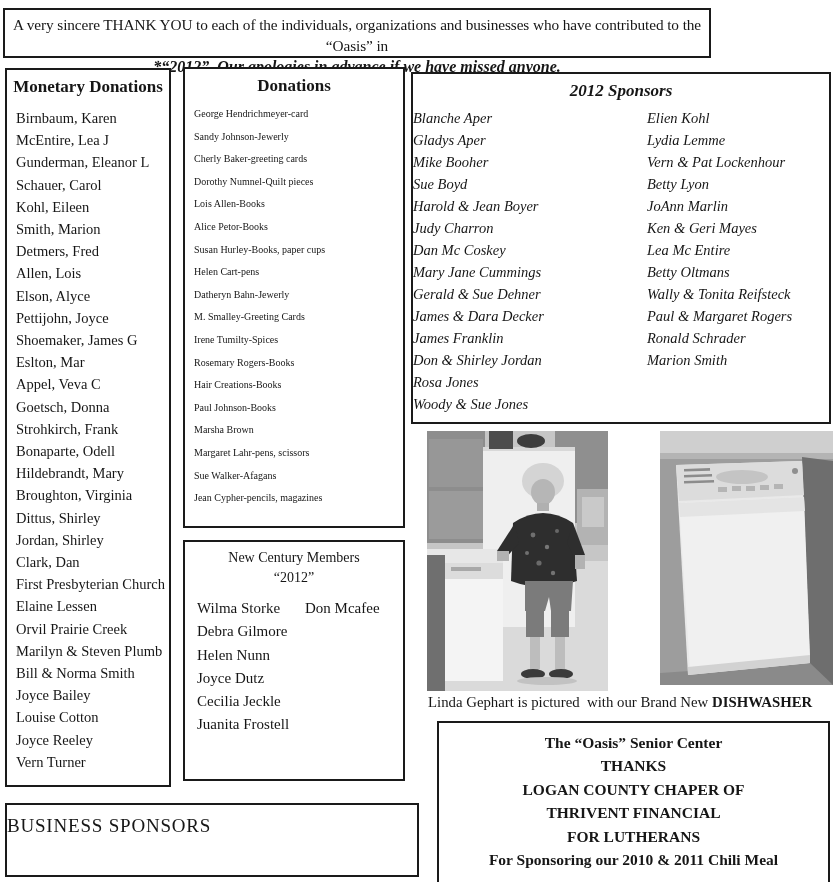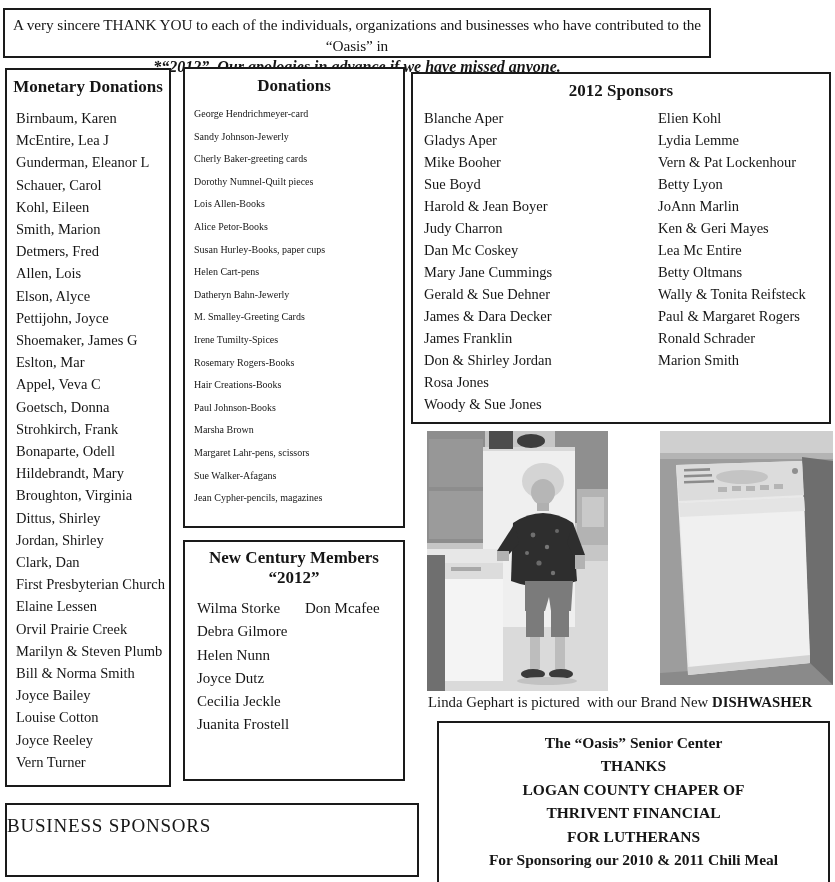--- a/index.html
+++ b/index.html
@@ -11,42 +11,42 @@
     position:absolute; box-sizing:border-box;
     border:2px solid #1a1a1a; background:#ffffff;
   }
   
   .header-box { left:3px; top:8px; width:708px; height:50px; text-align:center; padding-top:4px; }
   .header-line1 { font-size:15.3px; letter-spacing:-0.1px; line-height:21px; }
   .header-line2 { font-size:16px; font-style:italic; font-weight:600; line-height:21px; }
 
   
   .sec-title { font-weight:bold; font-size:17px; text-align:center; padding-top:6px; line-height:22px; }
-  .sec-title-2l { font-weight:bold; font-size:17px; text-align:center; padding-top:6px; line-height:20px; }
+  .sec-title-2l { font-weight:normal; font-size:14px; text-align:center; padding-top:6px; line-height:20px; }
 
   
   .monetary-box { left:5px; top:68px; width:166px; height:719px; }
   .monetary-list { margin-top:9px; padding-left:9px;font-family:Liberation Serif, serif; }
   .m-item { font-size:14.5px; line-height:22.2px; white-space:nowrap; }
 
   
   .donations-box { left:183px; top:67px; width:222px; height:461px; }
   .donations-list { margin-top:6px; padding-left:9px; }
   .d-item { font-size:10px; line-height:22.6px; white-space:nowrap; }
 
   
   .newcentury-box { left:183px; top:540px; width:222px; height:241px; }
   .nc-list { margin-top:9px; padding-left:12px; }
   .nc-item { font-size:15px; line-height:23.3px; white-space:nowrap; }
   .nc-col2 { position:absolute; left:120px; top:55px; }
 
   
-  .sponsors-box { left:411px; top:72px; width:420px; height:352px; }
+  .sponsors-box { left:411px; top:72px; width:420px; height:352px;font-style:italic; }
   .sp-cols { display:flex; margin-top:5px; }
-  .sp-col1 { padding-left:11px; width:234px; }
+  .sp-col1 { width:234px; }
   .sp-col2 { padding-left:0; }
   .sp-item { font-size:14.5px; line-height:22px; white-space:nowrap; }
 
   
   .photo { position:absolute; overflow:hidden; }
   .photo-1 { left:427px; top:431px; width:181px; height:260px; }
   .photo-2 { left:660px; top:431px; width:173px; height:254px; }
   .photo svg { display:block; }
 
   

